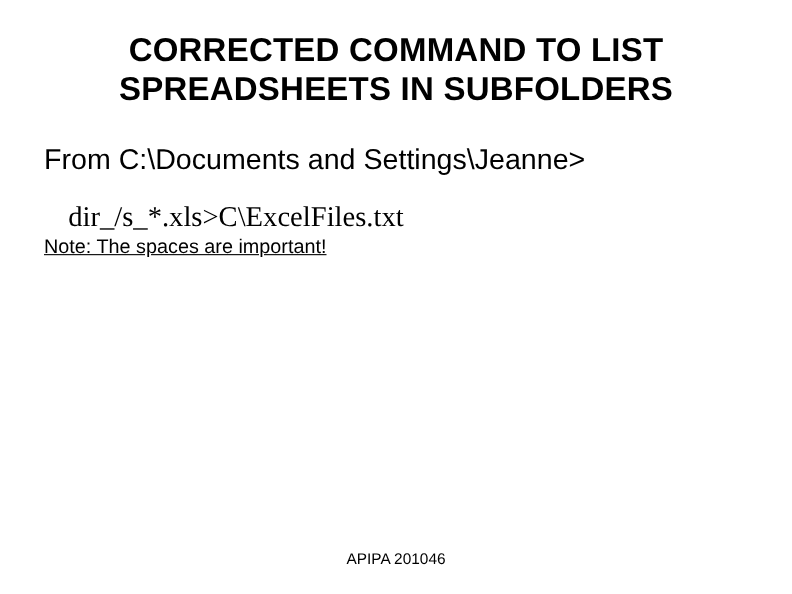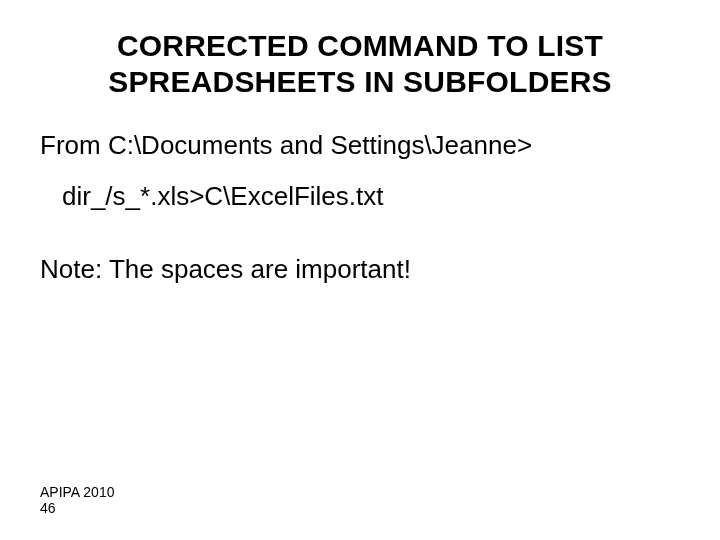--- a/index.html
+++ b/index.html
@@ -34,35 +34,35 @@
     .body-text {
       font-size: 26px;
       color: #000;
       line-height: 1.35;
     }
     .body-line1 {
       margin-bottom: 16px;
     }
     .body-line2 {
       padding-left: 22px;
-      margin-bottom: 40px;
+      font-family: Liberation Serif, serif;
     }
     .note {
-      font-size: 26px;
+      font-size: 18px;
       color: #000;
+      text-decoration: underline;
     }
     .footer {
       position: absolute;
       bottom: 24px;
       left: 40px;
       right: 40px;
       display: flex;
       justify-content: center;
       align-items: baseline;
-      flex-direction: column;
     }
     .footer-left {
       font-size: 14px;
       color: #000;
     }
     .footer-right {
       font-size: 14px;
       color: #000;
     }
   </style>

